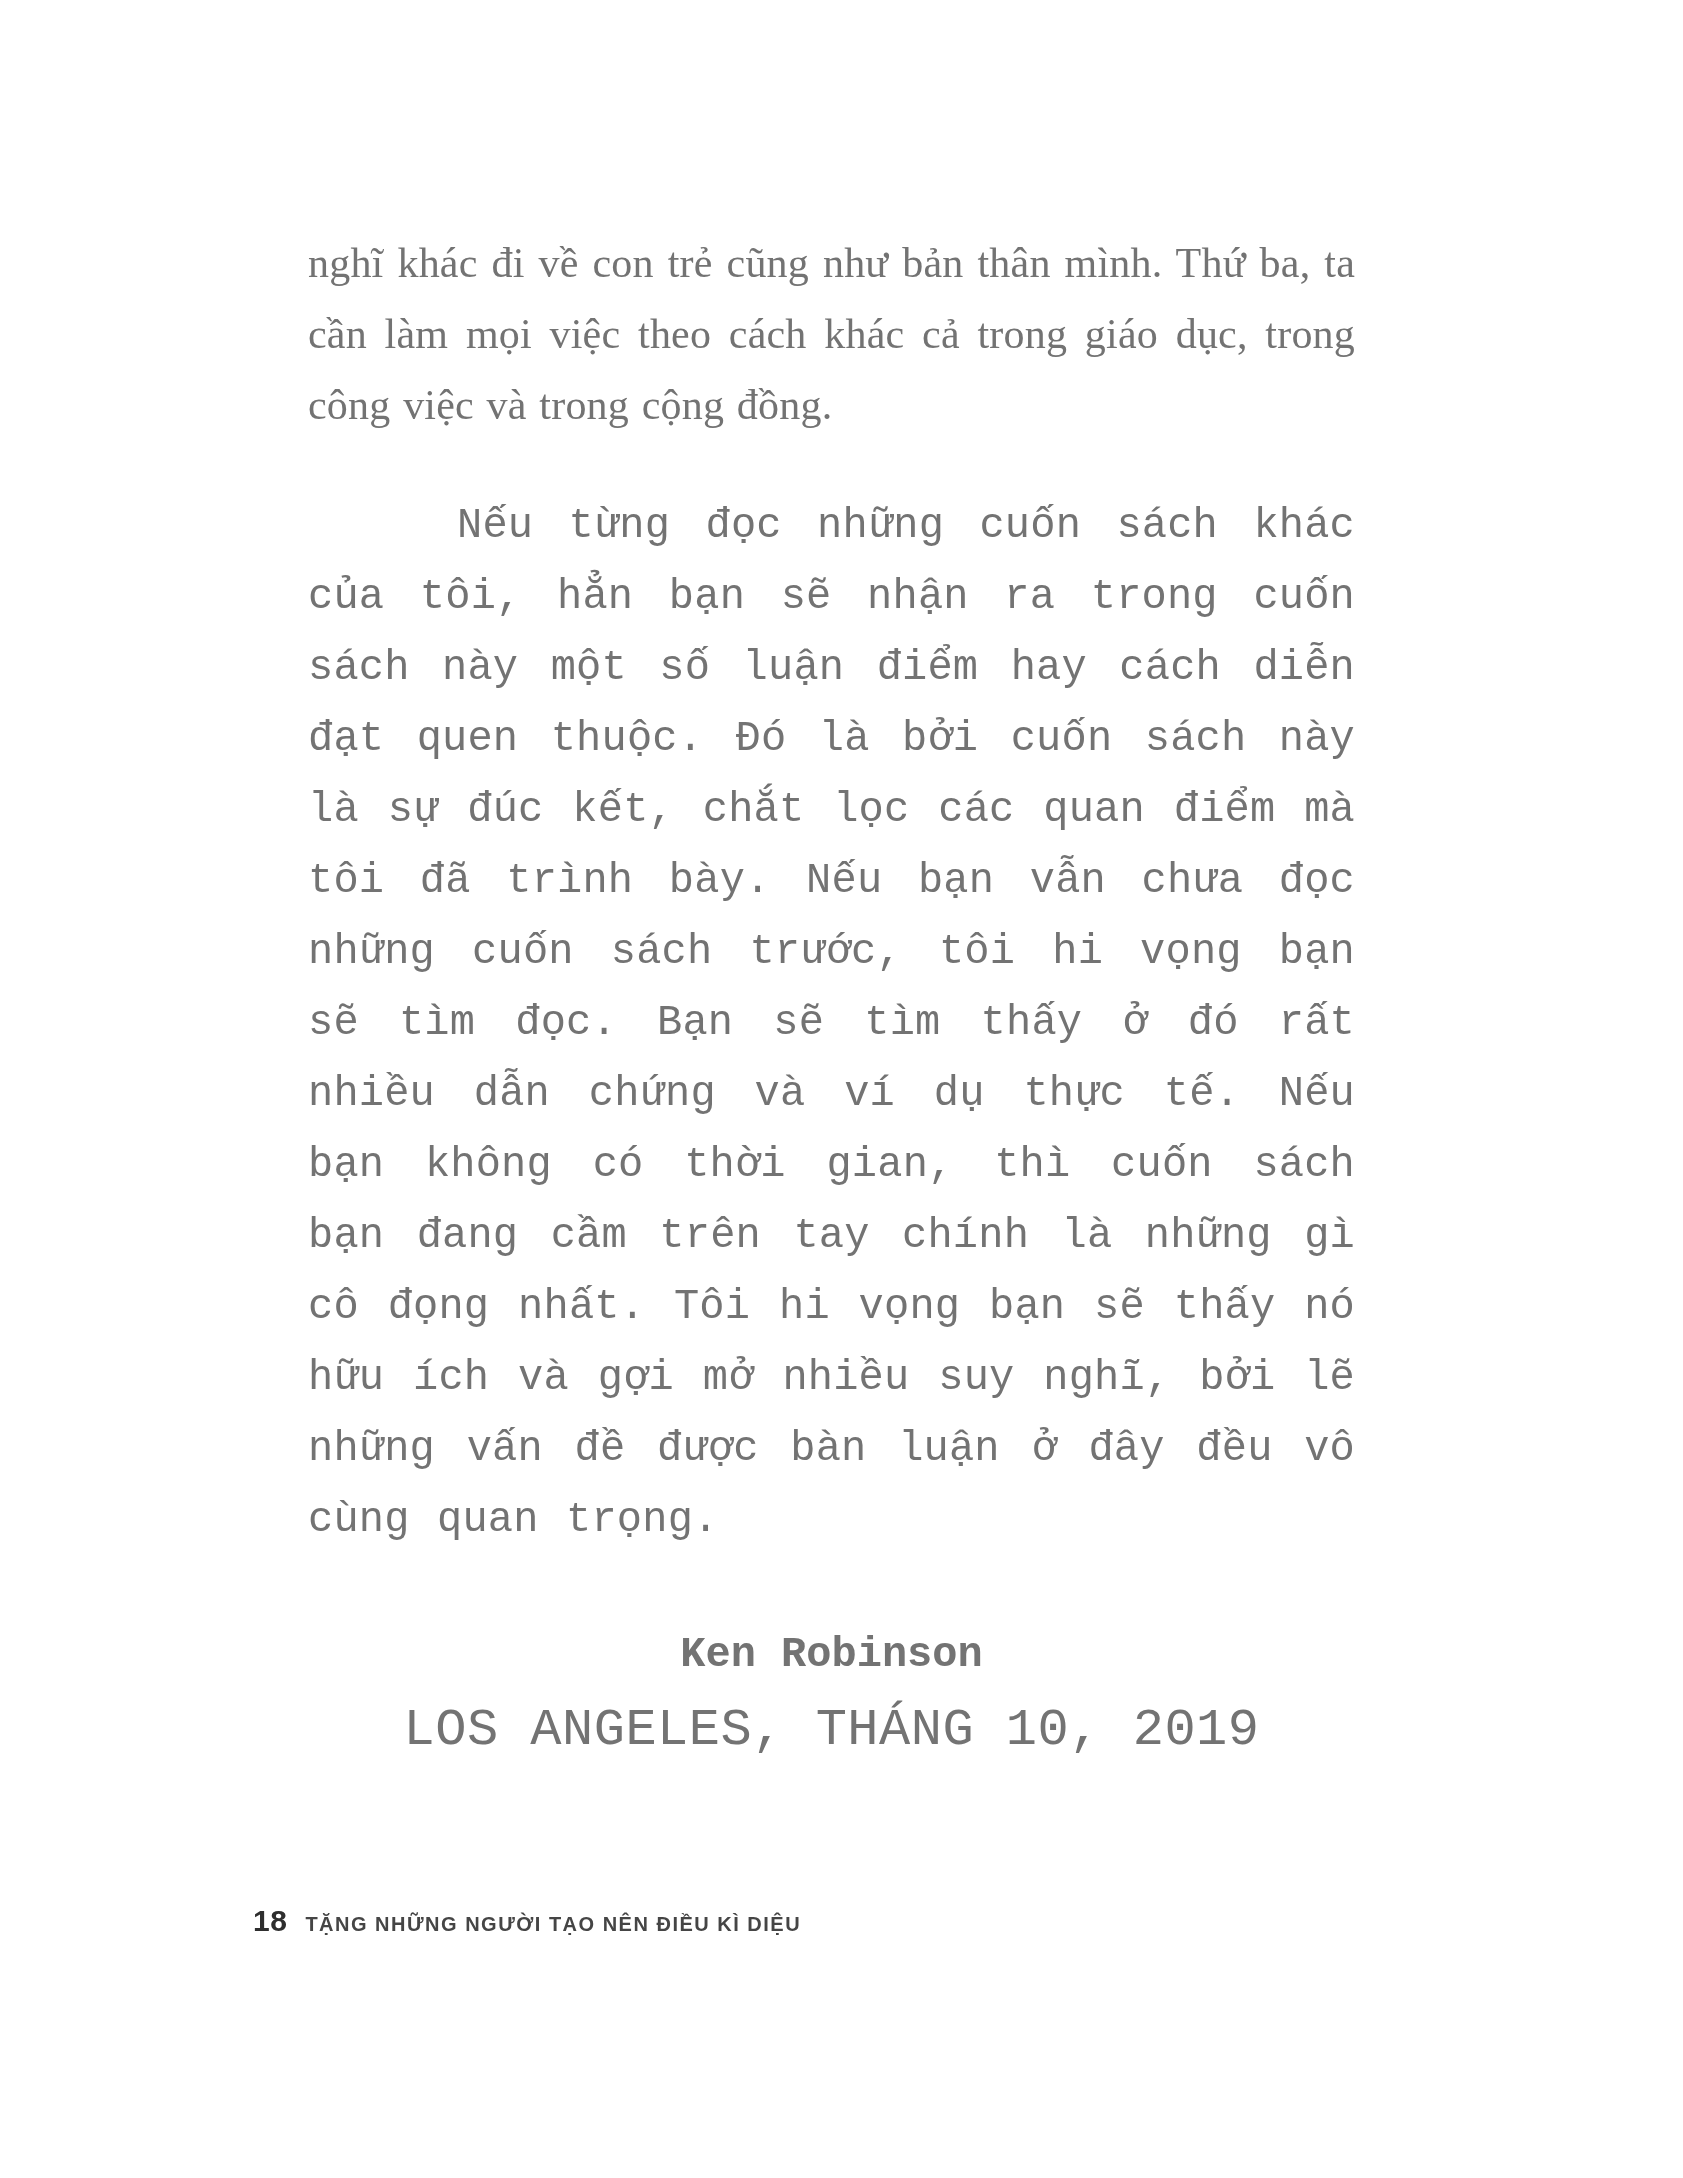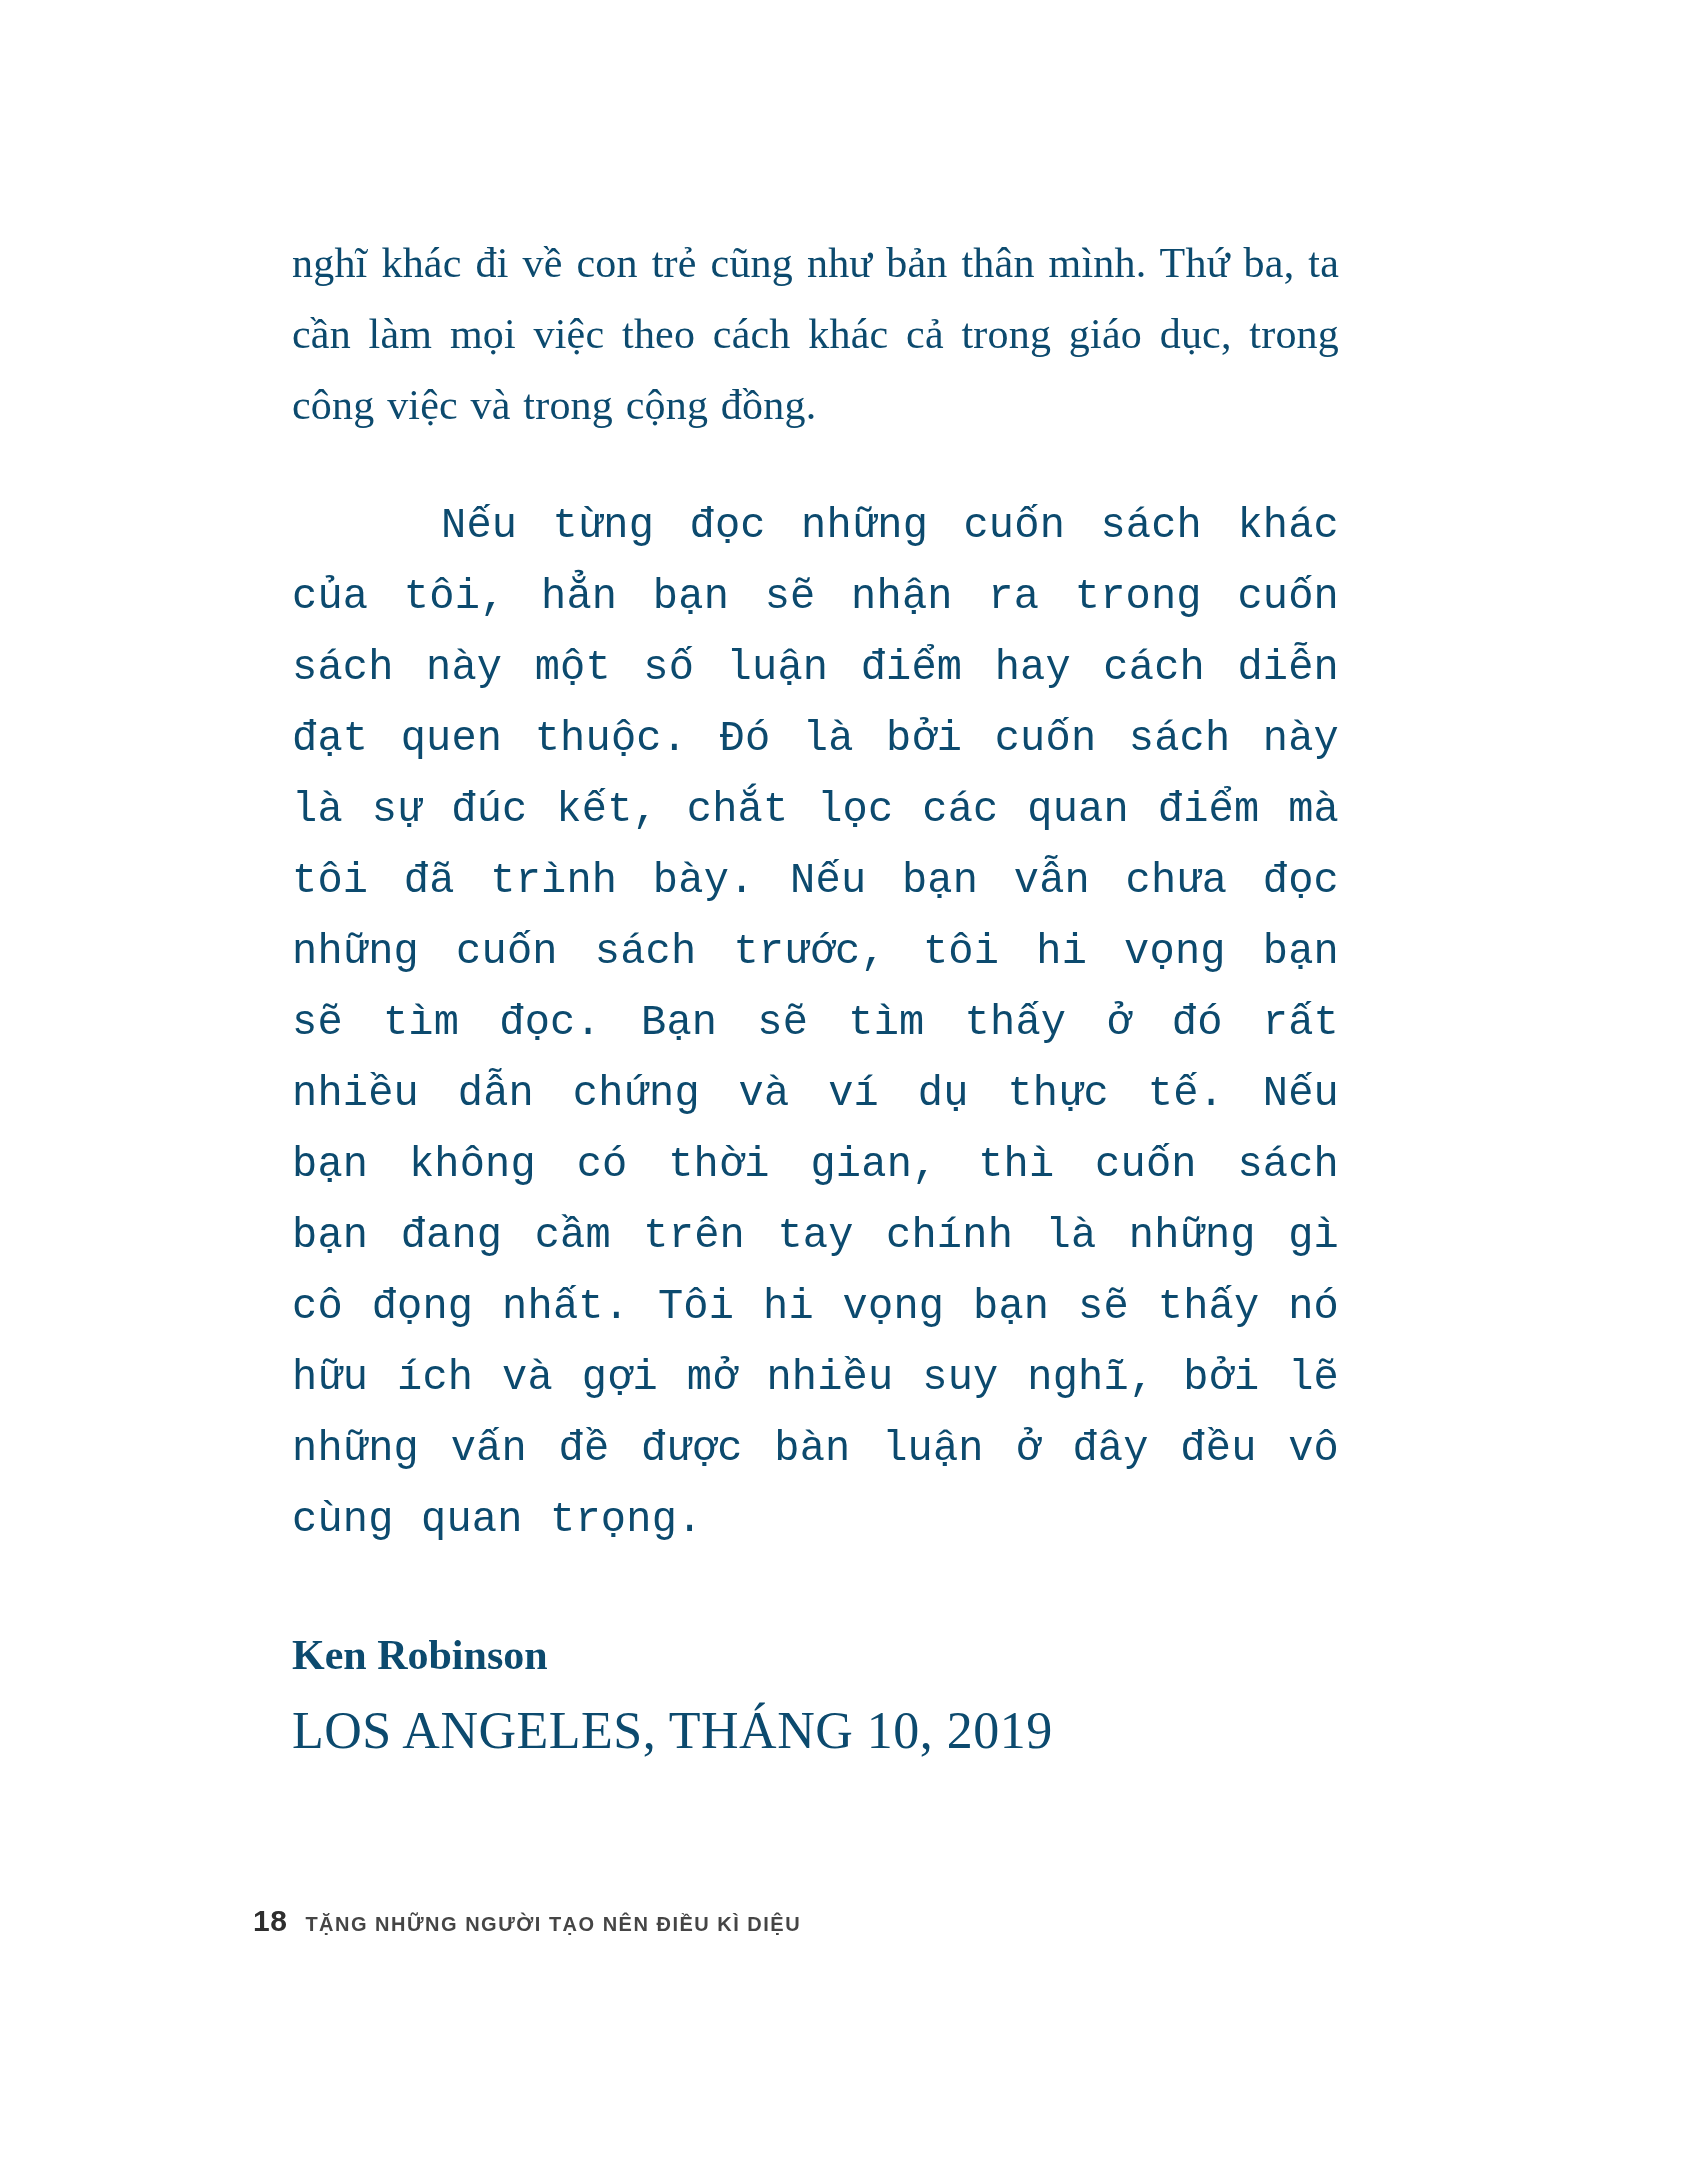--- a/index.html
+++ b/index.html
@@ -10,41 +10,42 @@
   .page {
     position: relative;
     width: 1683px;
     height: 2178px;
     background: #ffffff;
     overflow: hidden;
     font-family: "Liberation Serif", serif;
   }
   .content {
     position: absolute;
-    left: 292px;
+    left: 308px;
     top: 228px;
     width: 1047px;
-    color: #0c4a6e;
+    color: #737373;
   }
   .para {
     margin: 0 0 50px 0;
     font-size: 42px;
     line-height: 71px;
     text-align: justify;
     text-justify: inter-word;
     letter-spacing: 0.2px;
     word-spacing: 2px;
   }
   .para.indent {
     text-indent: 149px;
     font-family: Liberation Mono, monospace;
   }
   .signature {
     margin-top: 64px;
-    text-align: left;
+    text-align: center;
+    font-family: Liberation Mono, monospace;
   }
   .signature .author {
     font-size: 42px;
     line-height: 71px;
     font-weight: bold;
   }
   .signature .place-date {
     font-size: 52px;
     line-height: 79px;
     letter-spacing: 0.5px;

